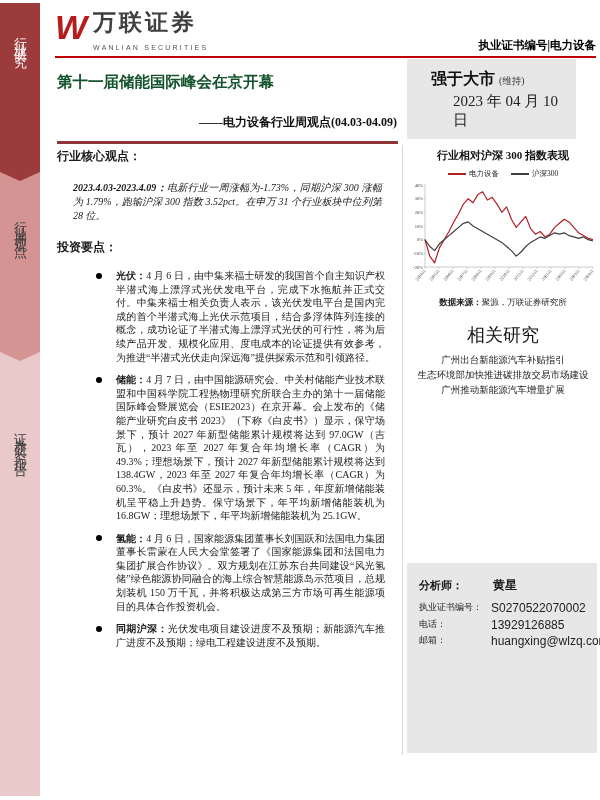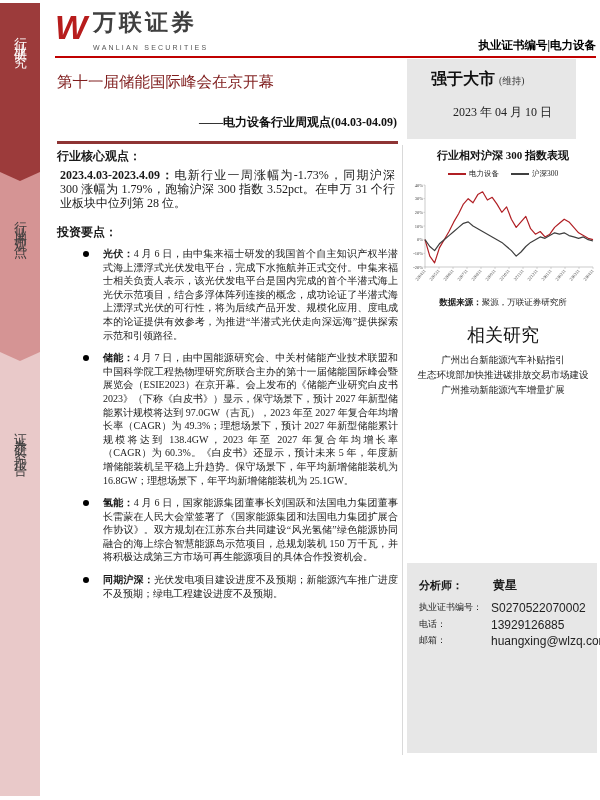--- a/index.html
+++ b/index.html
@@ -19,35 +19,35 @@
   .vt2{top:208px;color:#3d3d3d;}
   .vt3{top:420px;color:#3d3d3d;}
   
   .logo{position:absolute;left:55px;top:10px;display:flex;align-items:flex-start;}
   .logo-w{font-family:"Liberation Sans",sans-serif;font-style:italic;font-weight:bold;
           font-size:34px;line-height:34px;color:#b71c1c;margin-right:6px;}
   .logo-cn{font-weight:bold;font-size:23px;line-height:26px;letter-spacing:3px;color:#3f3f3f;}
   .logo-en{font-family:"Liberation Sans",sans-serif;font-size:7px;letter-spacing:2.2px;color:#555;}
   .report-tag{position:absolute;right:4px;top:38px;font-weight:bold;font-size:11.5px;color:#000;}
   .red-rule{position:absolute;left:55px;top:56px;width:541px;height:2px;background:#c00000;}
-  .doc-title{position:absolute;left:57px;top:72px;font-weight:normal;font-size:15.5px;color:#7f1d1d;}
+  .doc-title{position:absolute;left:57px;top:72px;font-weight:bold;font-size:15.5px;color:#14532d;}
   .doc-subtitle{position:absolute;left:57px;top:114px;width:340px;text-align:right;
                 font-weight:bold;font-size:12px;color:#111;}
   .rating-box{position:absolute;left:407px;top:59px;width:169px;height:80px;background:#e7e7e7;}
   .rating-line{position:absolute;left:24px;top:10px;}
   .rating-main{font-weight:bold;font-size:16px;color:#111;}
   .rating-note{font-size:9.5px;color:#333;}
-  .rating-date{position:absolute;left:46px;bottom:18px;font-size:12px;color:#222;}
+  .rating-date{position:absolute;left:46px;bottom:9px;font-size:15px;color:#222;}
   
   .leftcol{position:absolute;left:57px;top:141px;width:341px;}
   .bar{width:341px;height:3px;background:#8e3434;}
   .h-core{margin:4px 0 2px 0;font-weight:bold;font-size:12px;}
-  .core-p{margin:3px;font-size:12px;line-height:14px;text-align:justify;}
+  .core-p{margin:16px;font-size:10px;line-height:14px;text-align:justify;font-style:italic;}
   .h-points{margin:14px 0 6px 0;font-weight:bold;font-size:12px;}
-  .bullets{list-style:none;margin:0;padding:0;}
+  .bullets{list-style:none;margin:13px;padding:0;}
   .bullets li{position:relative;padding-left:46px;margin-bottom:9px;
               font-size:10px;line-height:13.6px;text-align:justify;}
   .dot{position:absolute;left:26px;top:3.5px;width:6px;height:6px;background:#000;border-radius:50%;}
   .blabel{font-weight:bold;}
   
   .vdivider{position:absolute;left:402px;top:145px;width:1px;height:610px;background:#d9d9d9;}
   
   .aside{position:absolute;left:408px;top:148px;width:190px;text-align:center;}
   .chart-title{font-weight:bold;font-size:11px;color:#111;margin:0 0 6px 0;}
   .legend{display:flex;justify-content:center;gap:12px;align-items:center;

